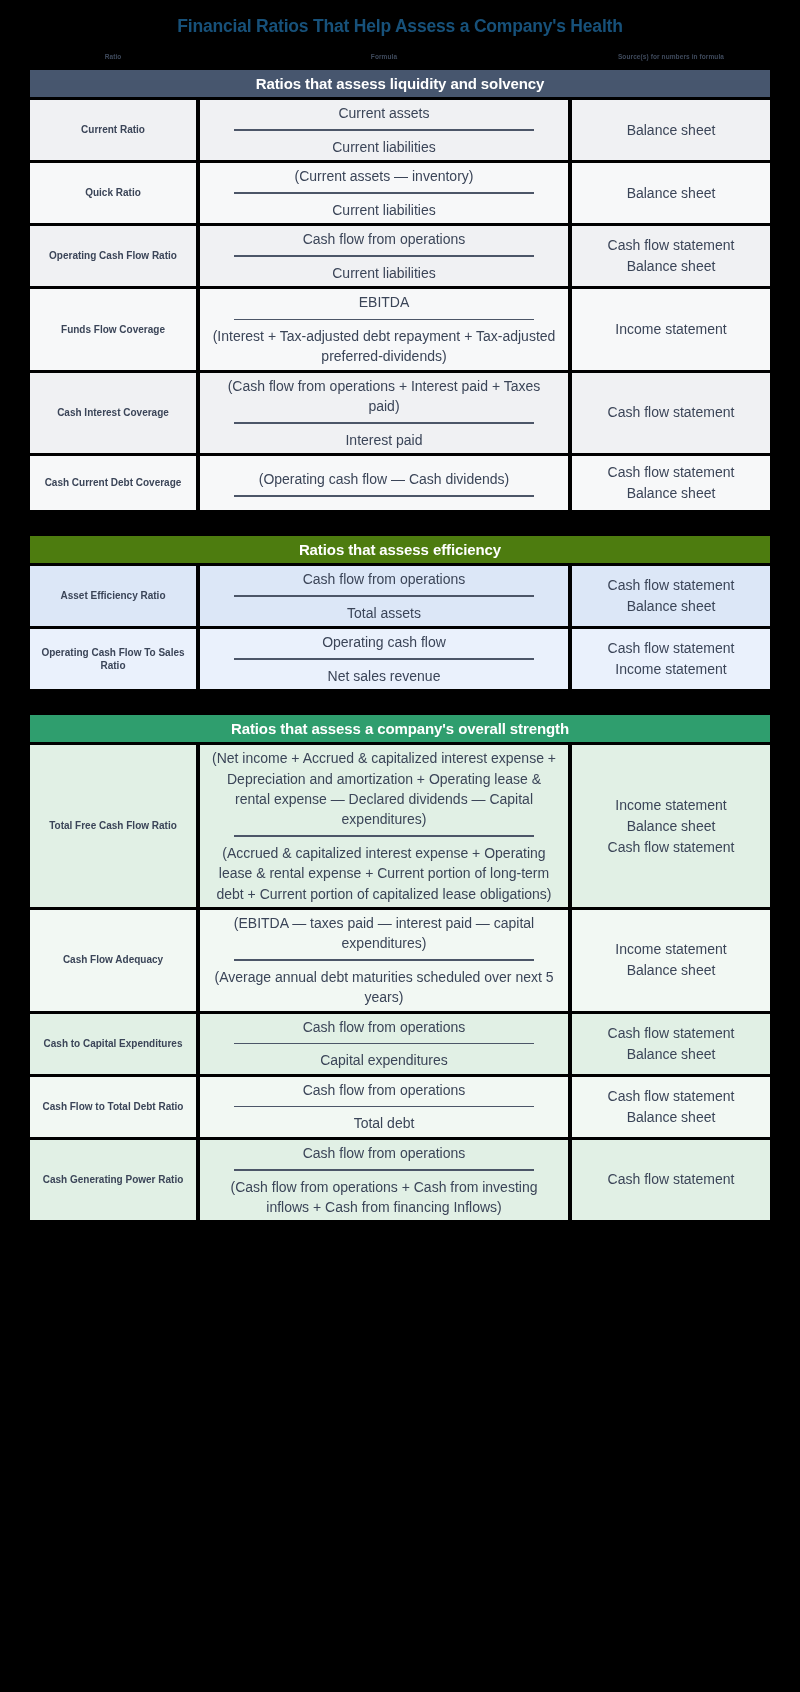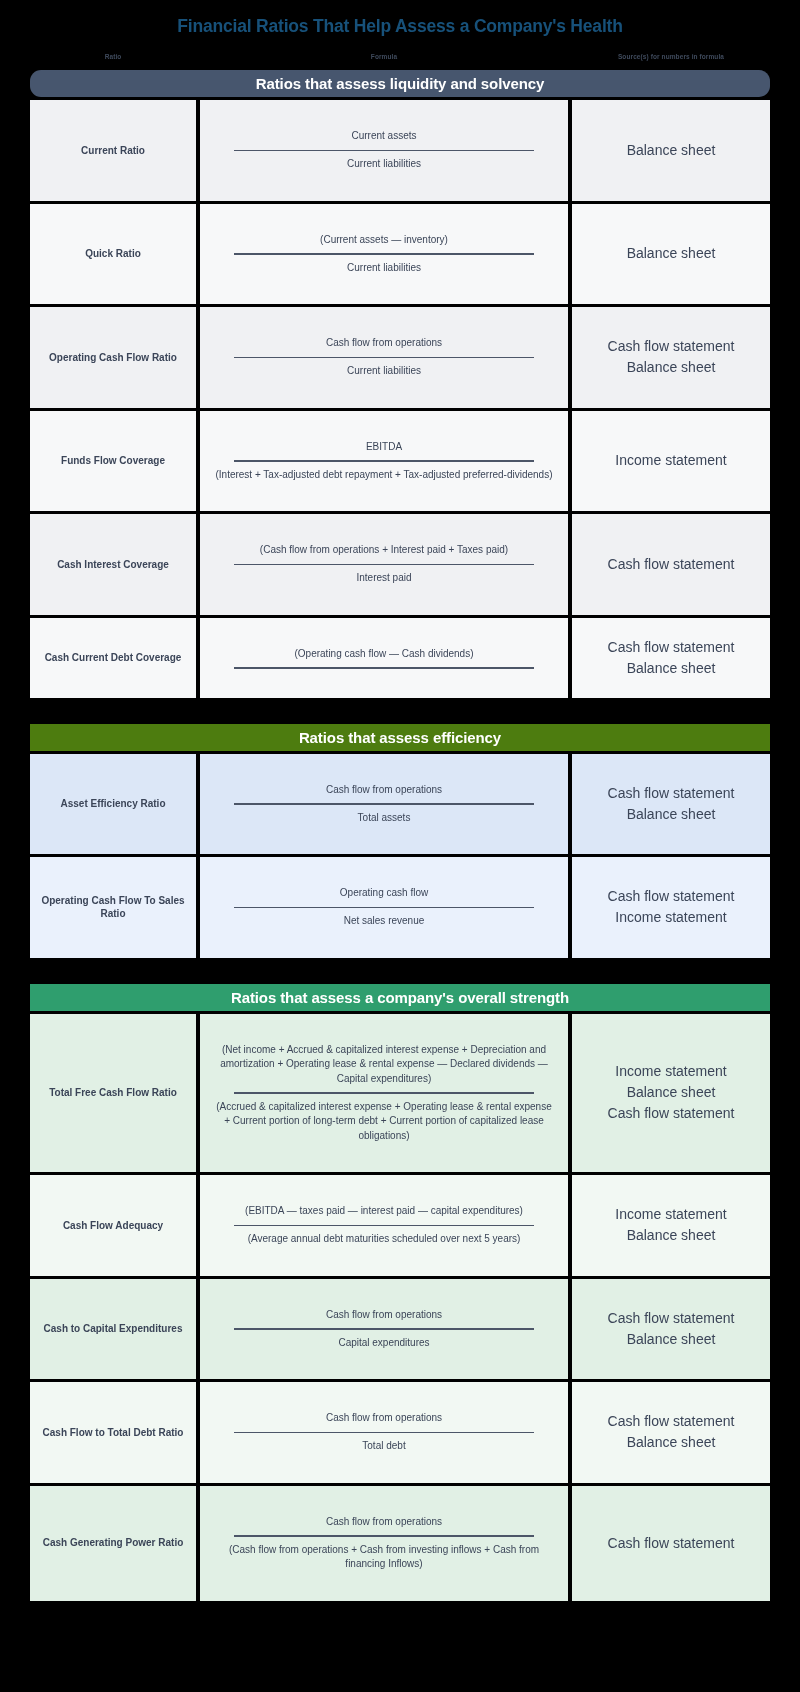--- a/index.html
+++ b/index.html
@@ -70,21 +70,21 @@
   .section-bar {
     width: 740px;
     text-align: center;
     color: #ffffff;
     font-size: 15px;
     font-weight: bold;
     height: 27px;
     line-height: 27px;
     letter-spacing: -0.1px;
   }
-  .bar-liquidity { background: #47566e; border-radius: 11px; }
+  .bar-liquidity { background: #47566e; }
   .bar-efficiency { background: #4d7c0f; }
   .bar-strength { background: #2f9e6e; }
 
   
   .row {
     display: flex;
     width: 740px;
     background: #000000;
   }
   .cell {
@@ -100,23 +100,23 @@
   .cell-ratio {
     width: 166px;
     flex: 0 0 166px;
     font-size: 10px;
     font-weight: bold;
     line-height: 1.35;
   }
   .cell-formula {
     width: 368px;
     flex: 0 0 368px;
-    font-size: 10px;
+    font-size: 14px;
     line-height: 1.45;
-    padding: 26px 10px;
+    padding: 0 10px;
   }
   .cell-source {
     width: 198px;
     flex: 0 0 198px;
     font-size: 14px;
     line-height: 1.5;
   }
   .vgap {
     width: 4px;
     flex: 0 0 4px;

